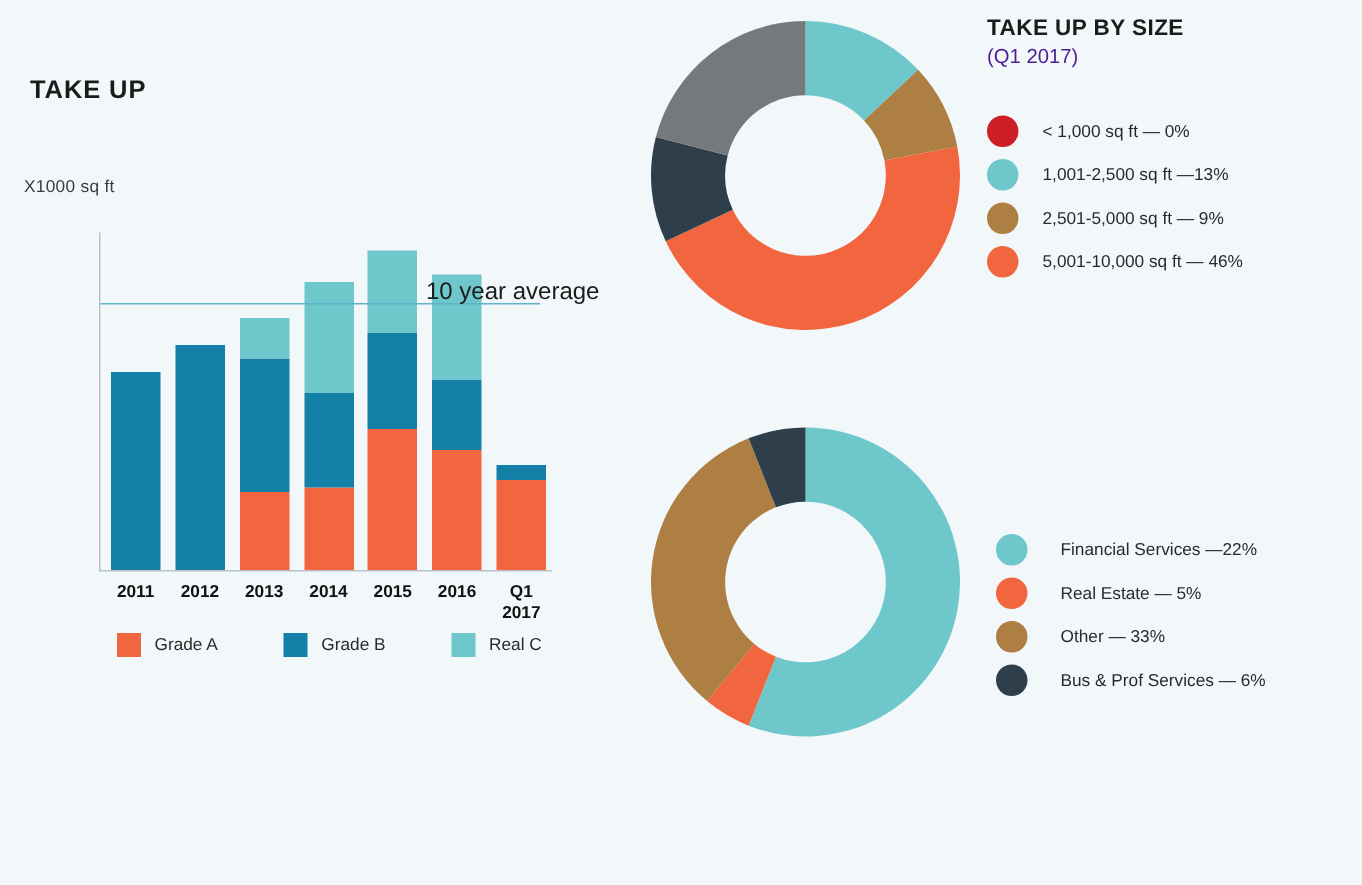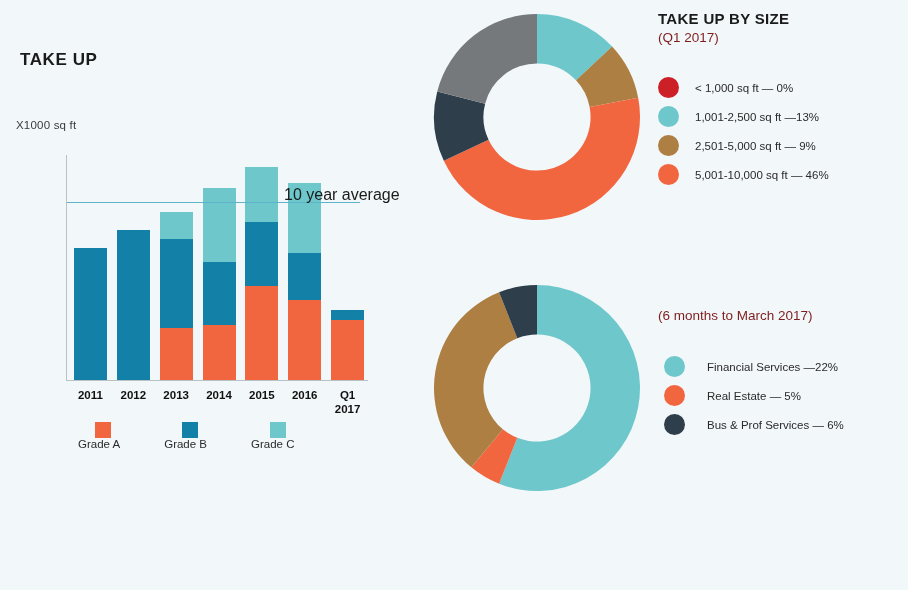--- a/index.html
+++ b/index.html
@@ -53,36 +53,36 @@
     position:absolute;text-align:center;
     font-size:11.5px;font-weight:bold;color:#111;
     line-height:14px;
     top:233px;
   }
 
   #bar-legend{
     position:absolute;left:78px;top:422px;
     display:flex;align-items:center;gap:0;
   }
-  .lg-item{display:flex;align-items:flex-end;margin-right:44px;flex-direction:column;}
+  .lg-item{display:flex;align-items:center;margin-right:44px;}
   .lg-swatch{width:16px;height:16px;margin-right:9px;flex:none;}
   .lg-text{font-size:11.5px;color:#2a2a2a;white-space:nowrap;}
 
   
   .donut-wrap{position:absolute;}
   .donut-svg{display:block;}
 
   .dtitle{
     position:absolute;
     font-size:15px;font-weight:bold;letter-spacing:.3px;color:#1b1b1b;
     white-space:nowrap;
   }
   .dsub{
     position:absolute;
-    font-size:13.5px;color:#7f1d1d;white-space:nowrap;
+    font-size:13.5px;color:#4c1d95;white-space:nowrap;
   }
   .dlegend{position:absolute;}
   .dl-row{display:flex;align-items:center;margin-bottom:0;height:29px;}
   .dl-dot{
     width:21px;height:21px;border-radius:50%;
     margin-right:16px;flex:none;
   }
   .dl-label{font-size:11.5px;color:#2a2a2a;white-space:nowrap;}
 
   #legend2 .dl-row{height:29px;}
@@ -154,21 +154,21 @@
         <div class="lg-item">
           <span class="lg-swatch" style="background: rgb(242, 102, 63);"></span>
           <span class="lg-text">Grade A</span>
         </div>
         <div class="lg-item">
           <span class="lg-swatch" style="background: rgb(19, 128, 168);"></span>
           <span class="lg-text">Grade B</span>
         </div>
         <div class="lg-item">
           <span class="lg-swatch" style="background: rgb(110, 200, 203);"></span>
-          <span class="lg-text">Grade C</span>
+          <span class="lg-text">Real C</span>
         </div>
       </div>
   </div>
 
   <div class="donut-wrap" id="donut1-wrap" style="left:432px;top:12px;">
     <svg class="donut-svg" id="donut1" width="210" height="210" viewBox="0 0 210 210">
         <path d="M 105 2 A 103 103 0 0 1 180.0837686244054 34.49164808934508 L 144.04355968469082 68.33565700645943 A 53.56 53.56 0 0 0 105 51.44 Z" fill="#6ec8cb"></path>
         <path d="M 180.0837686244054 34.49164808934508 A 103 103 0 0 1 206.17558682505495 85.69972459767037 L 157.61130514902857 94.9638567907886 A 53.56 53.56 0 0 0 144.04355968469082 68.33565700645943 Z" fill="#ad7f42"></path>
         <path d="M 206.17558682505495 85.69972459767037 A 103 103 0 0 1 11.802813595999979 148.85526703120246 L 56.53746306991999 127.80473885622528 A 53.56 53.56 0 0 0 157.61130514902857 94.9638567907886 Z" fill="#f2663f"></path>
         <path d="M 11.802813595999979 148.85526703120246 A 103 103 0 0 1 5.235934403751017 79.3849416220199 L 53.122685889950525 91.68016964345034 A 53.56 53.56 0 0 0 56.53746306991999 127.80473885622528 Z" fill="#2f3e4b"></path>
@@ -197,29 +197,32 @@
     </div>
 
   <div class="donut-wrap" id="donut2-wrap" style="left:432px;top:283px;">
     <svg class="donut-svg" id="donut2" width="210" height="210" viewBox="0 0 210 210">
         <path d="M 105 2 A 103 103 0 1 1 67.08317107347816 200.7669780464899 L 85.28324895820863 154.79882858417474 A 53.56 53.56 0 1 0 105 51.44 Z" fill="#6ec8cb"></path>
         <path d="M 67.08317107347816 200.7669780464899 A 103 103 0 0 1 39.34532905588492 184.36286400590626 L 70.85957110906016 146.26868928307124 A 53.56 53.56 0 0 0 85.28324895820863 154.79882858417474 Z" fill="#f2663f"></path>
         <path d="M 39.34532905588492 184.36286400590626 A 103 103 0 0 1 67.08317107347827 9.233021953510061 L 85.2832489582087 55.20117141582523 A 53.56 53.56 0 0 0 70.85957110906016 146.26868928307124 Z" fill="#ad7f42"></path>
         <path d="M 67.08317107347827 9.233021953510061 A 103 103 0 0 1 105.00000000000007 2 L 105.00000000000004 51.44 A 53.56 53.56 0 0 0 85.2832489582087 55.20117141582523 Z" fill="#2f3e4b"></path>
       </svg>
   </div>
-  <div class="dsub" style="left:658px;top:308px;">(6 months to March 2017)</div>
   <div class="dlegend" id="legend2" style="left:658px;top:352px;">
       <div class="dl-row">
         <span class="dl-dot" style="background: rgb(110, 200, 203);"></span>
         <span class="dl-label">Financial Services —22%</span>
       </div>
       <div class="dl-row">
         <span class="dl-dot" style="background: rgb(242, 102, 63);"></span>
         <span class="dl-label">Real Estate — 5%</span>
       </div>
       <div class="dl-row">
+        <span class="dl-dot" style="background: rgb(173, 127, 66);"></span>
+        <span class="dl-label">Other — 33%</span>
+      </div>
+      <div class="dl-row">
         <span class="dl-dot" style="background: rgb(47, 62, 75);"></span>
         <span class="dl-label">Bus &amp; Prof Services — 6%</span>
       </div>
     </div>
 
 </div>
 
 </body></html>

